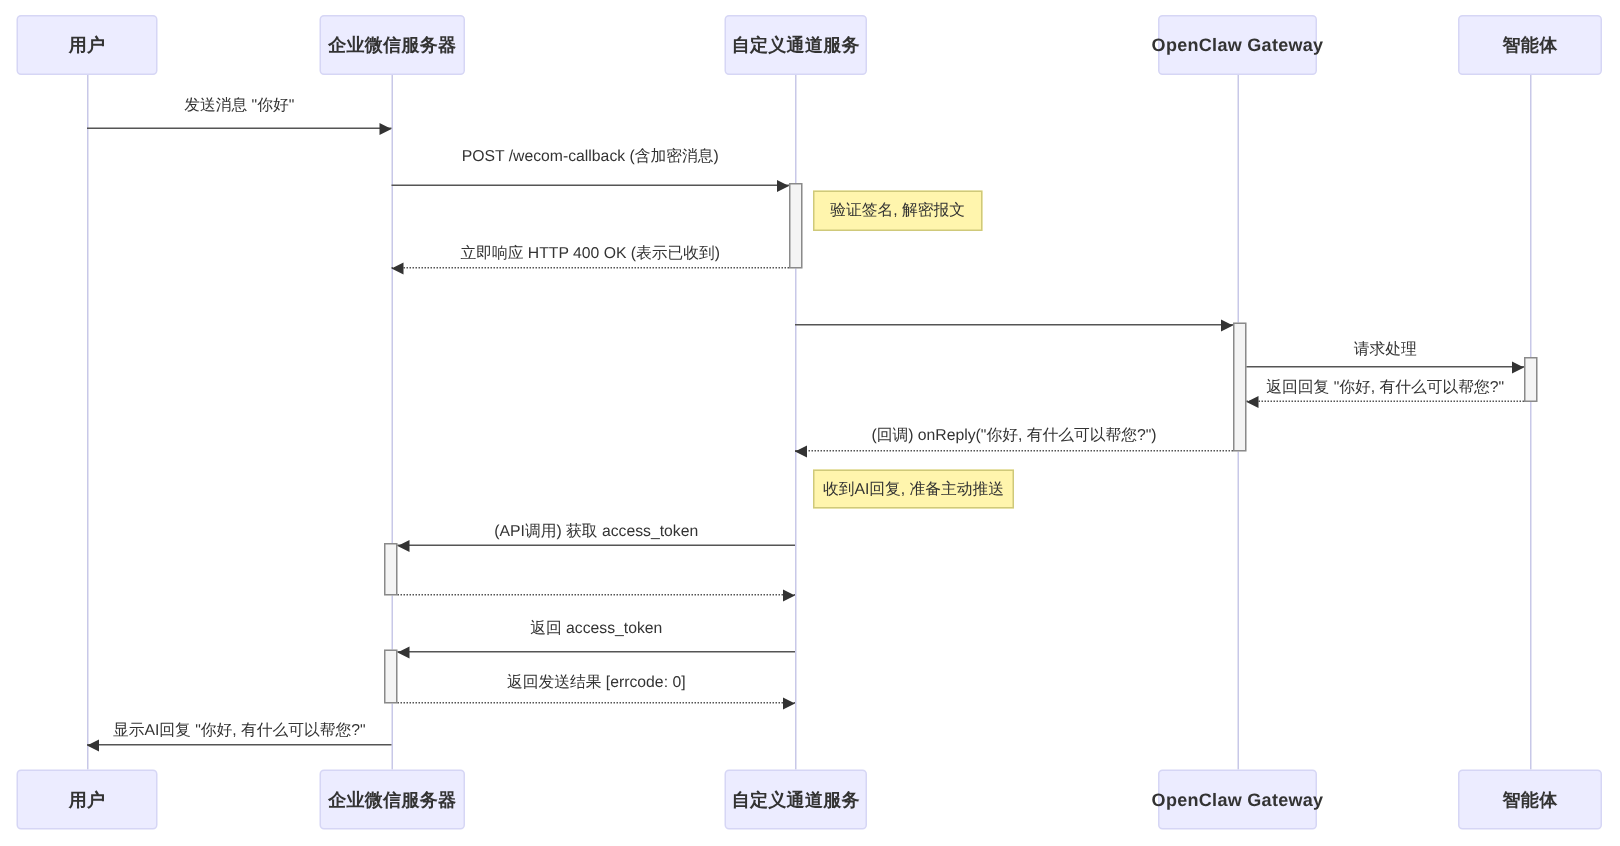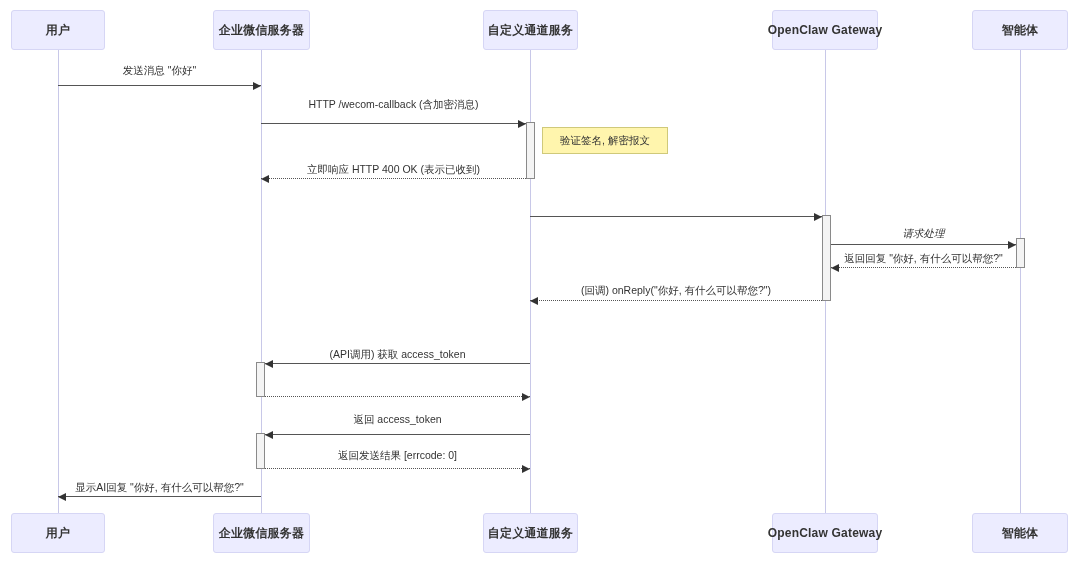--- a/index.html
+++ b/index.html
@@ -140,45 +140,48 @@
     <div class="activation" style="left: 526px; top: 122px; width: 9px; height: 57px;"></div>
     <div class="activation" style="left: 822px; top: 215px; width: 9px; height: 86px;"></div>
     <div class="activation" style="left: 1016px; top: 238px; width: 9px; height: 30px;"></div>
     <div class="activation" style="left: 256px; top: 362px; width: 9px; height: 35px;"></div>
     <div class="activation" style="left: 256px; top: 433px; width: 9px; height: 36px;"></div>
     <div class="msg-line" style="left: 58px; top: 85px; width: 203px;"></div>
     <div class="arrow-head right" style="top: 81.5px; left: 253px;"></div>
     <div class="msg-label" style="left: 159.5px; top: 64px;">发送消息 "你好"</div>
     <div class="msg-line" style="left: 261px; top: 123px; width: 265px;"></div>
     <div class="arrow-head right" style="top: 119.5px; left: 518px;"></div>
-    <div class="msg-label" style="left: 393.5px; top: 98px;">HTTP /wecom-callback (含加密消息)</div>
+    <div class="msg-label" style="left: 393.5px; top: 98px;">POST /wecom-callback (含加密消息)</div>
     <div class="msg-line dotted" style="left: 261px; top: 178px; width: 265px;"></div>
     <div class="arrow-head left" style="top: 174.5px; left: 261px;"></div>
     <div class="msg-label" style="left: 393.5px; top: 163px;">立即响应 HTTP 400 OK (表示已收到)</div>
     <div class="msg-line" style="left: 530px; top: 216px; width: 292px;"></div>
     <div class="arrow-head right" style="top: 212.5px; left: 814px;"></div>
     <div class="msg-line" style="left: 831px; top: 244px; width: 185px;"></div>
     <div class="arrow-head right" style="top: 240.5px; left: 1008px;"></div>
-    <div class="msg-label" style="left: 923.5px; top: 227px; font-style: italic;">请求处理</div>
+    <div class="msg-label" style="left: 923.5px; top: 227px;">请求处理</div>
     <div class="msg-line dotted" style="left: 831px; top: 267px; width: 185px;"></div>
     <div class="arrow-head left" style="top: 263.5px; left: 831px;"></div>
     <div class="msg-label" style="left: 923.5px; top: 252px;">返回回复 "你好, 有什么可以帮您?"</div>
     <div class="msg-line dotted" style="left: 530px; top: 300px; width: 292px;"></div>
     <div class="arrow-head left" style="top: 296.5px; left: 530px;"></div>
     <div class="msg-label" style="left: 676px; top: 284px;">(回调) onReply("你好, 有什么可以帮您?")</div>
     <div class="msg-line" style="left: 265px; top: 363px; width: 265px;"></div>
     <div class="arrow-head left" style="top: 359.5px; left: 265px;"></div>
     <div class="msg-label" style="left: 397.5px; top: 348px;">(API调用) 获取 access_token</div>
     <div class="msg-line dotted" style="left: 265px; top: 396px; width: 265px;"></div>
     <div class="arrow-head right" style="top: 392.5px; left: 522px;"></div>
     <div class="msg-label" style="left: 397.5px; top: 377px; margin-top: 36px;">返回 access_token</div>
     <div class="msg-line" style="left: 265px; top: 434px; width: 265px;"></div>
     <div class="arrow-head left" style="top: 430.5px; left: 265px;"></div>
     <div class="msg-line dotted" style="left: 265px; top: 468px; width: 265px;"></div>
     <div class="arrow-head right" style="top: 464.5px; left: 522px;"></div>
     <div class="msg-label" style="left: 397.5px; top: 449px; text-align: right;">返回发送结果 [errcode: 0]</div>
     <div class="msg-line" style="left: 58px; top: 496px; width: 203px;"></div>
     <div class="arrow-head left" style="top: 492.5px; left: 58px;"></div>
     <div class="msg-label" style="left: 159.5px; top: 481px;">显示AI回复 "你好, 有什么可以帮您?"</div>
-    <div class="note" style="left: 542px; top: 127px; width: 126px; height: 27px;">
+    <div class="note" style="left: 542px; top: 127px; width: 113px; height: 27px;">
       <span>验证签名, 解密报文</span>
+    </div>
+    <div class="note" style="left: 542px; top: 313px; width: 134px; height: 26px;">
+      <span>收到AI回复, 准备主动推送</span>
     </div>
   </div>
 
 </body></html>

